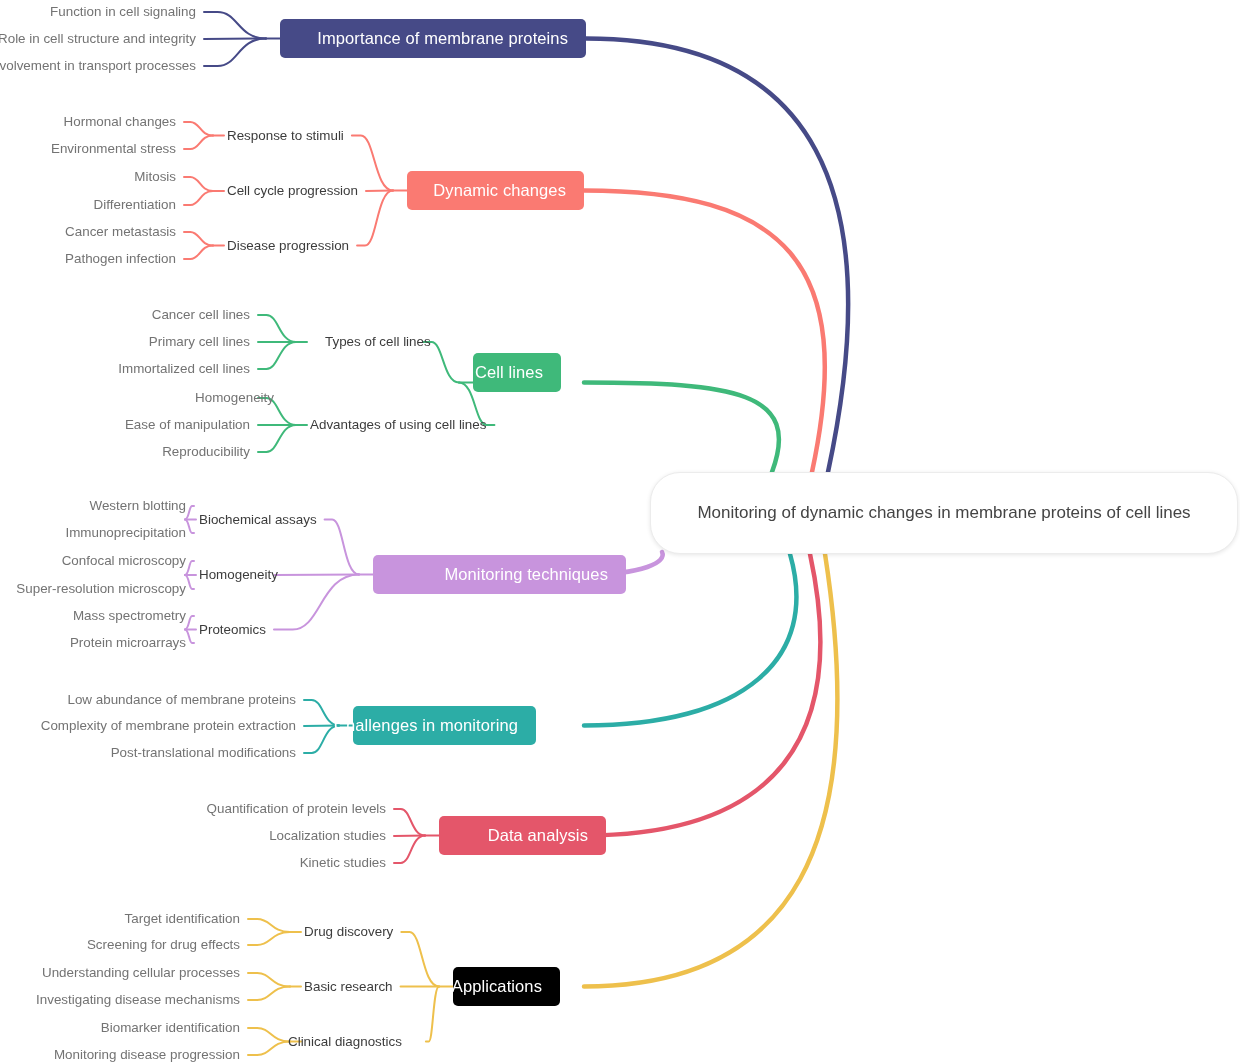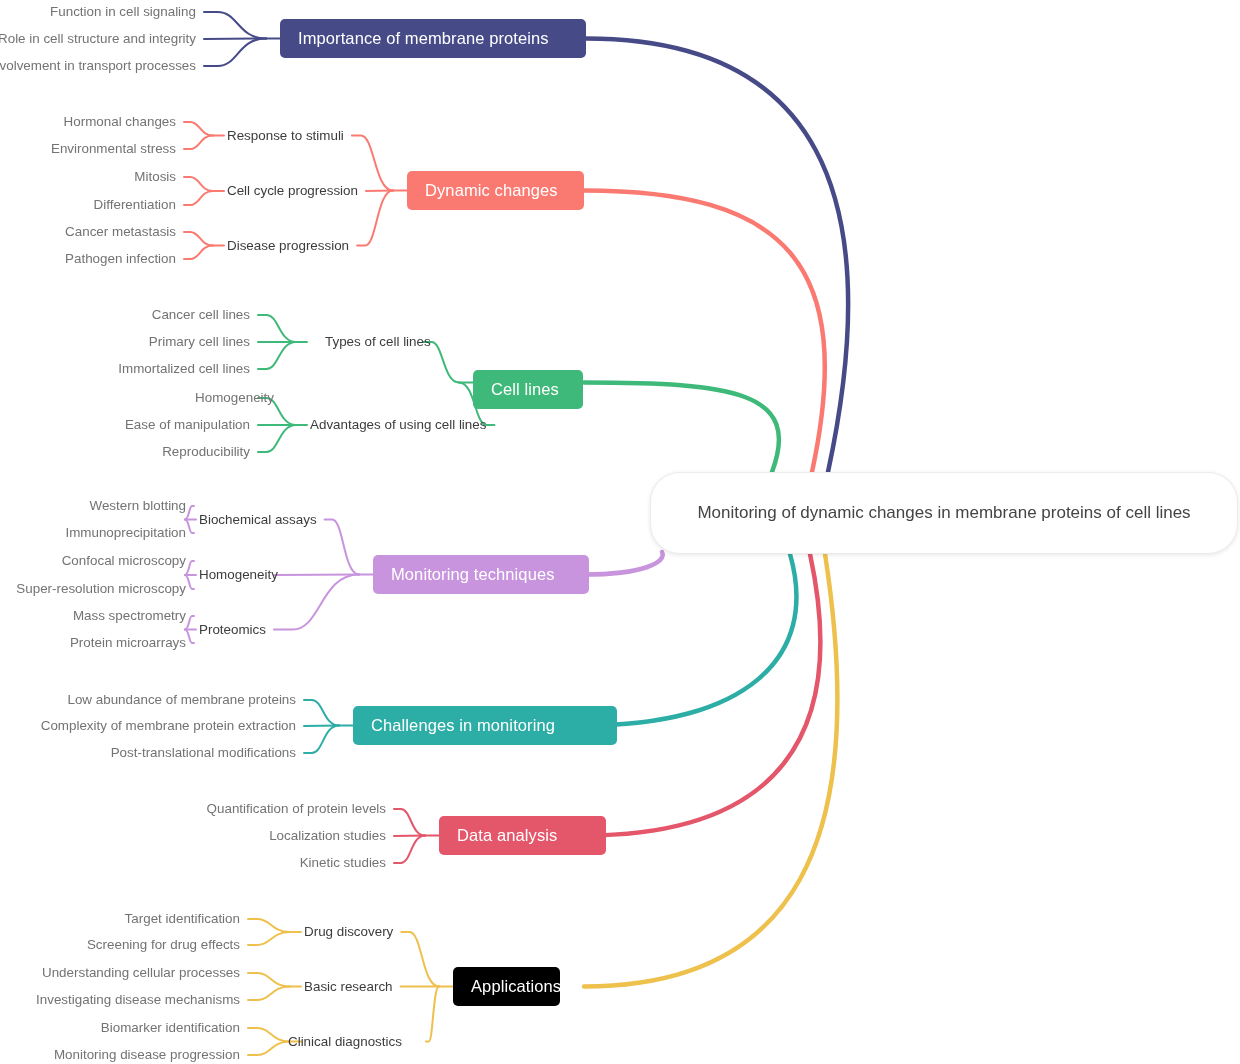--- a/index.html
+++ b/index.html
@@ -22,21 +22,21 @@
     left: 0;
     top: 0;
     width: 1240px;
     height: 1064px;
     pointer-events: none;
   }
   .topic-box {
     position: absolute;
     display: flex;
     align-items: center;
-    justify-content: flex-start;
+    justify-content: flex-end;
     border-radius: 5px;
     color: #ffffff;
     font-size: 16.5px;
     letter-spacing: 0.1px;
     white-space: nowrap;
     box-sizing: border-box;
     padding: 0 18px;
     height: 39px;
   }
   .sub-label {
@@ -160,44 +160,44 @@
       </div>
       <div class="leaf-label ra" style="left: 176px; top: 122px;">Hormonal changes</div>
       <div class="leaf-label ra" style="left: 176px; top: 149px;">Environmental stress</div>
       <div class="sub-label la" style="left: 227px; top: 135.5px;">Response to stimuli</div>
       <div class="leaf-label ra" style="left: 176px; top: 177px;">Mitosis</div>
       <div class="leaf-label ra" style="left: 176px; top: 205px;">Differentiation</div>
       <div class="sub-label la" style="left: 227px; top: 191px;">Cell cycle progression</div>
       <div class="leaf-label ra" style="left: 176px; top: 232px;">Cancer metastasis</div>
       <div class="leaf-label ra" style="left: 176px; top: 259px;">Pathogen infection</div>
       <div class="sub-label la" style="left: 227px; top: 245.5px;">Disease progression</div>
-      <div class="topic-box" style="left: 473px; top: 370px; width: 110px; background: rgb(63, 185, 122);">
+      <div class="topic-box" style="left: 473px; top: 353px; width: 88px; background: rgb(63, 185, 122);">
         <span>Cell lines</span>
       </div>
       <div class="leaf-label ra" style="left: 250px; top: 315px;">Cancer cell lines</div>
       <div class="leaf-label ra" style="left: 250px; top: 342px;">Primary cell lines</div>
       <div class="leaf-label ra" style="left: 250px; top: 369px;">Immortalized cell lines</div>
       <div class="sub-label la" style="left: 294px; top: 342px; margin-left: 31px;">Types of cell lines</div>
       <div class="leaf-label ra" style="left: 250px; top: 398px; margin-left: 24px;">Homogeneity</div>
       <div class="leaf-label ra" style="left: 250px; top: 425px;">Ease of manipulation</div>
       <div class="leaf-label ra" style="left: 250px; top: 452px;">Reproducibility</div>
       <div class="sub-label la" style="left: 310px; top: 425px;">Advantages of using cell lines</div>
-      <div class="topic-box" style="left: 373px; top: 555px; width: 216px; background: rgb(200, 148, 221);">
+      <div class="topic-box" style="left: 373px; top: 555px; width: 253px; background: rgb(200, 148, 221);">
         <span>Monitoring techniques</span>
       </div>
       <div class="leaf-label ra" style="left: 186px; top: 506px;">Western blotting</div>
       <div class="leaf-label ra" style="left: 186px; top: 533px;">Immunoprecipitation</div>
       <div class="sub-label la" style="left: 199px; top: 519.5px;">Biochemical assays</div>
       <div class="leaf-label ra" style="left: 186px; top: 561px;">Confocal microscopy</div>
       <div class="leaf-label ra" style="left: 186px; top: 589px;">Super-resolution microscopy</div>
       <div class="sub-label la" style="left: 199px; top: 575px;">Homogeneity</div>
       <div class="leaf-label ra" style="left: 186px; top: 616px;">Mass spectrometry</div>
       <div class="leaf-label ra" style="left: 186px; top: 643px;">Protein microarrays</div>
       <div class="sub-label la" style="left: 199px; top: 629.5px;">Proteomics</div>
-      <div class="topic-box" style="left: 353px; top: 706px; width: 264px; background: rgb(44, 173, 166);">
+      <div class="topic-box" style="left: 353px; top: 706px; width: 183px; background: rgb(44, 173, 166);">
         <span>Challenges in monitoring</span>
       </div>
       <div class="leaf-label ra" style="left: 296px; top: 700px;">Low abundance of membrane proteins</div>
       <div class="leaf-label ra" style="left: 296px; top: 726px;">Complexity of membrane protein extraction</div>
       <div class="leaf-label ra" style="left: 296px; top: 753px;">Post-translational modifications</div>
       <div class="topic-box" style="left: 439px; top: 816px; width: 167px; background: rgb(228, 86, 106);">
         <span>Data analysis</span>
       </div>
       <div class="leaf-label ra" style="left: 386px; top: 809px;">Quantification of protein levels</div>
       <div class="leaf-label ra" style="left: 386px; top: 836px;">Localization studies</div>

